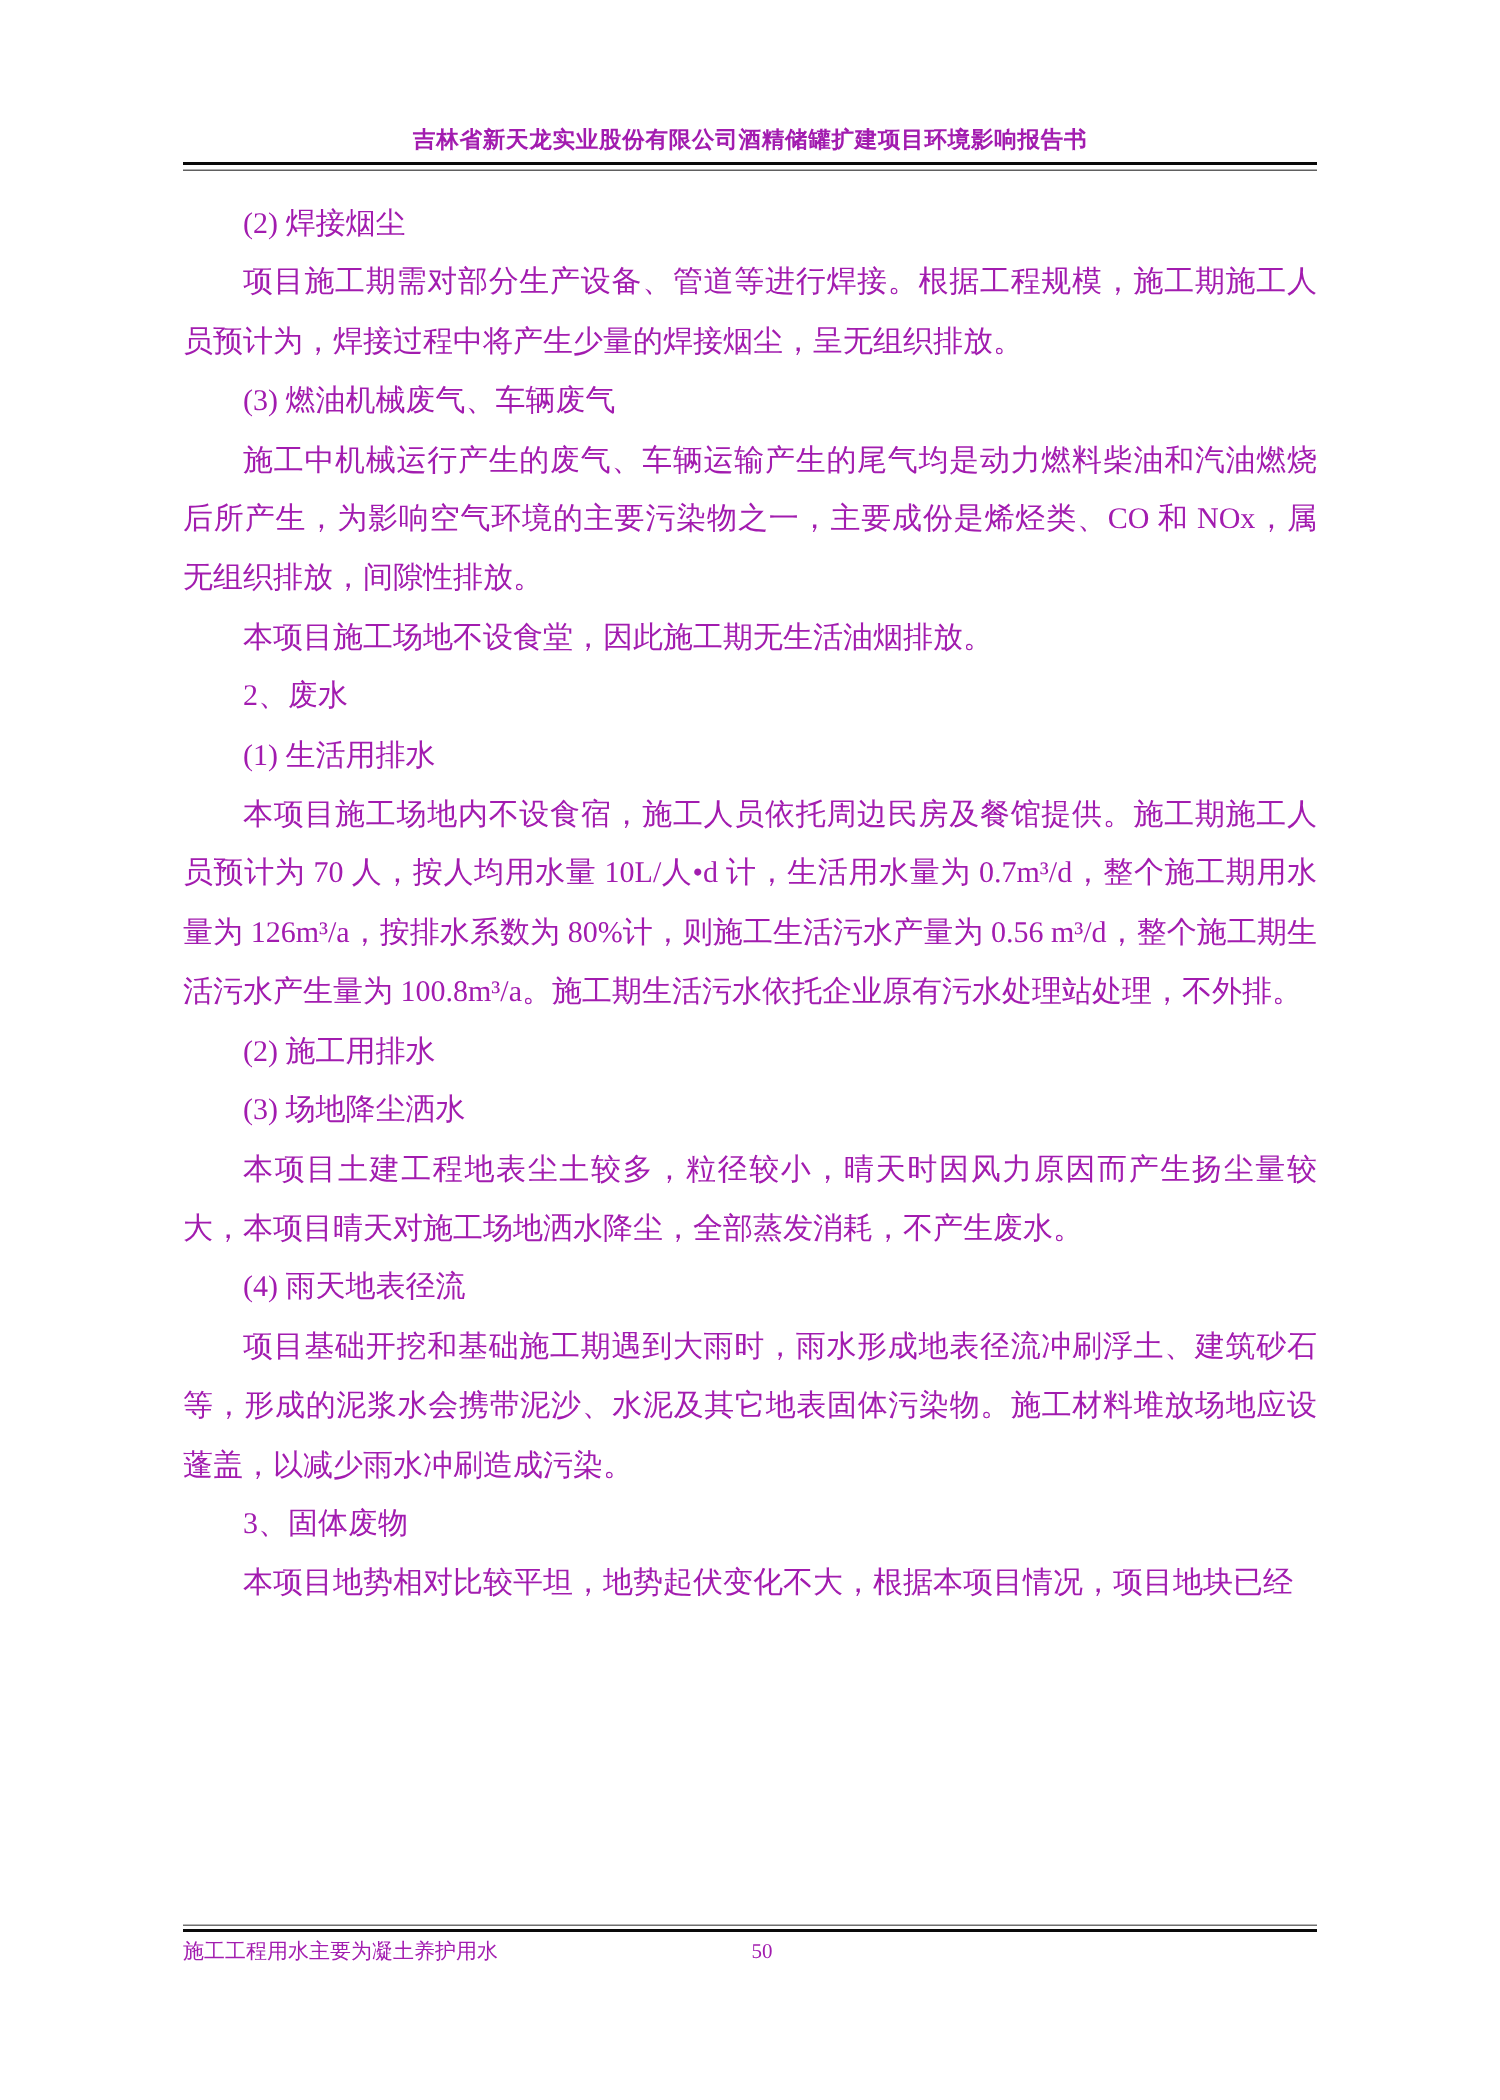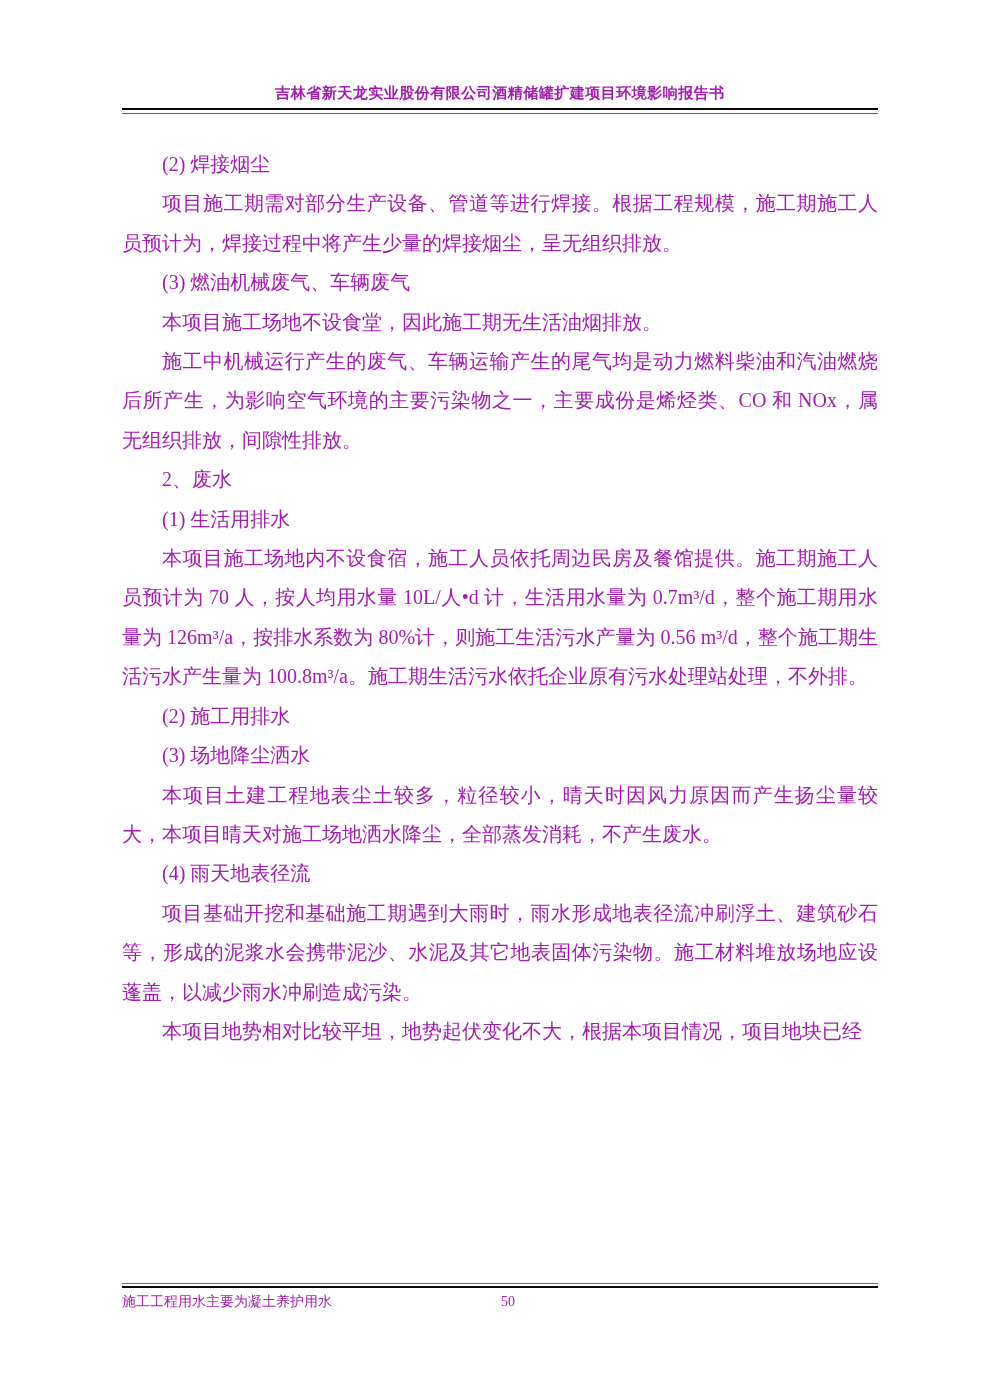--- a/index.html
+++ b/index.html
@@ -29,21 +29,21 @@
   }
   .header-rule {
     margin-top: 5px;
     height: 3px;
     border-top: 2px solid #0a0a0a;
     border-bottom: 1px solid #606060;
   }
   
   .content {
     position: absolute;
-    top: 145px;
+    top: 130px;
     left: 122px;
     width: 756px;
     font-size: 20px;
     line-height: 39.4px;
     text-align: justify;
   }
   .blk {
     margin: 0;
     text-indent: 2em;
     word-break: break-all;
@@ -85,30 +85,31 @@
   <div class="header">
     <div class="header-title">吉林省新天龙实业股份有限公司酒精储罐扩建项目环境影响报告书</div>
     <div class="header-rule"></div>
   </div>
 
   <div class="content">
 
   <p class="blk heading">(2) 焊接烟尘</p>
       <p class="blk para">项目施工期需对部分生产设备、管道等进行焊接。根据工程规模，施工期施工人员预计为，焊接过程中将产生少量的焊接烟尘，呈无组织排放。</p>
       <p class="blk heading">(3) 燃油机械废气、车辆废气</p>
+      <p class="blk para">施工中机械运行产生的废气、车辆运输产生的尾气均是动力燃料柴油和汽油燃烧后所产生，为影响空气环境的主要污染物之一，主要成份是烯烃类、CO 和 NOx，属无组织排放，间隙性排放。</p>
       <p class="blk para">本项目施工场地不设食堂，因此施工期无生活油烟排放。</p>
-      <p class="blk para">施工中机械运行产生的废气、车辆运输产生的尾气均是动力燃料柴油和汽油燃烧后所产生，为影响空气环境的主要污染物之一，主要成份是烯烃类、CO 和 NOx，属无组织排放，间隙性排放。</p>
       <p class="blk heading">2、废水</p>
       <p class="blk heading">(1) 生活用排水</p>
       <p class="blk para">本项目施工场地内不设食宿，施工人员依托周边民房及餐馆提供。施工期施工人员预计为 70 人，按人均用水量 10L/人•d 计，生活用水量为 0.7m³/d，整个施工期用水量为 126m³/a，按排水系数为 80%计，则施工生活污水产量为 0.56 m³/d，整个施工期生活污水产生量为 100.8m³/a。施工期生活污水依托企业原有污水处理站处理，不外排。</p>
       <p class="blk heading">(2) 施工用排水</p>
       <p class="blk heading">(3) 场地降尘洒水</p>
       <p class="blk para">本项目土建工程地表尘土较多，粒径较小，晴天时因风力原因而产生扬尘量较大，本项目晴天对施工场地洒水降尘，全部蒸发消耗，不产生废水。</p>
       <p class="blk heading">(4) 雨天地表径流</p>
       <p class="blk para">项目基础开挖和基础施工期遇到大雨时，雨水形成地表径流冲刷浮土、建筑砂石等，形成的泥浆水会携带泥沙、水泥及其它地表固体污染物。施工材料堆放场地应设蓬盖，以减少雨水冲刷造成污染。</p>
+      <p class="blk heading">3、固体废物</p>
       <p class="blk para">本项目地势相对比较平坦，地势起伏变化不大，根据本项目情况，项目地块已经</p>
     </div>
 
   <div class="footer">
     <div class="footer-rule"></div>
     <div class="footer-row">
       <span class="footer-company">施工工程用水主要为凝土养护用水</span>
       <span class="footer-page">50</span>
     </div>
   </div>

